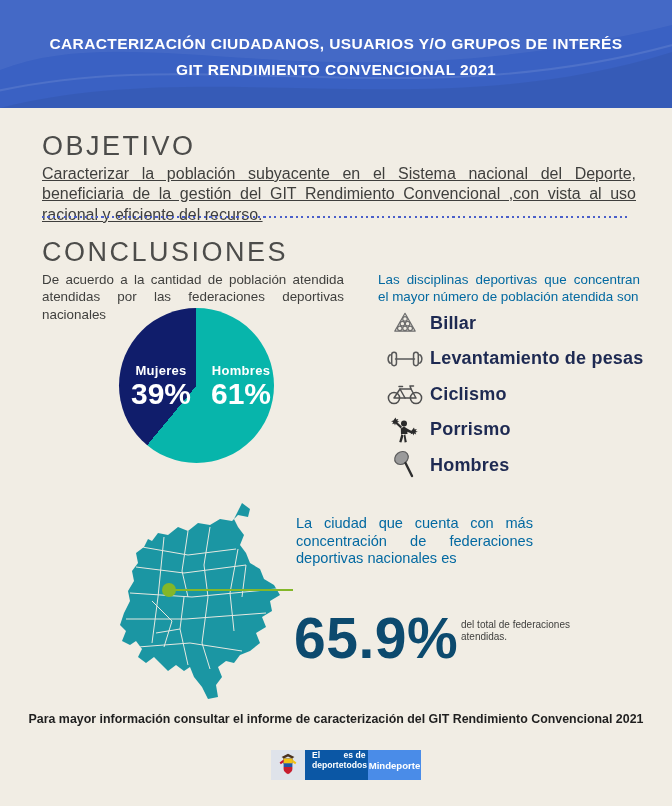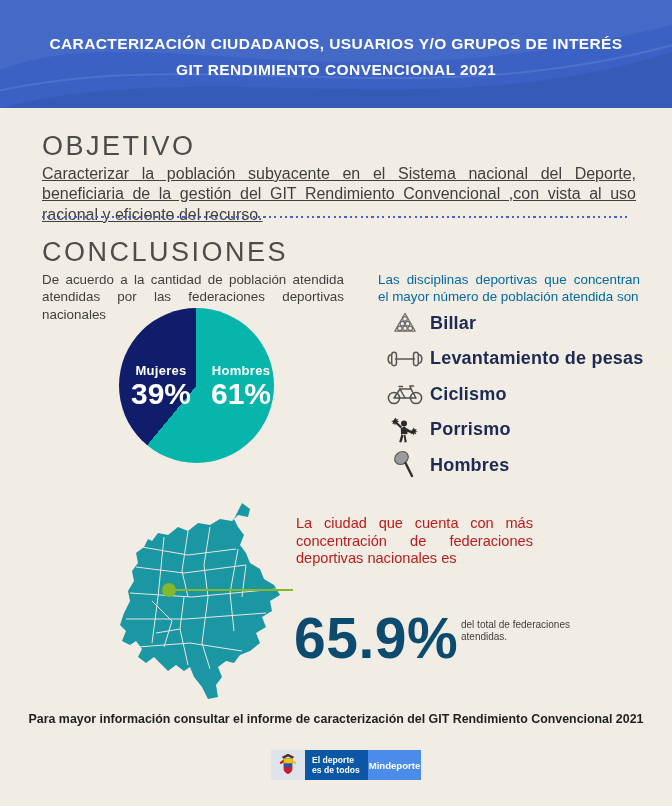--- a/index.html
+++ b/index.html
@@ -34,31 +34,31 @@
   
   .sports{position:absolute;left:386px;top:309px;display:flex;flex-direction:column;}
   .sport-row{display:flex;align-items:center;height:28px;margin-bottom:7.5px;}
   .sport-icon{width:38px;display:flex;justify-content:center;align-items:center;flex:0 0 38px;}
   .sport-label{color:#1e2a52;font-weight:bold;font-size:18px;letter-spacing:.2px;margin-left:6px;}
 
   
   .map-svg{position:absolute;left:92px;top:501px;}
   .city-dot{position:absolute;left:162px;top:583px;width:14px;height:14px;border-radius:50%;background:#84b729;}
   .city-line{position:absolute;left:169px;top:589px;width:124px;height:2px;background:#84b729;}
-  .bogota-intro{position:absolute;left:296px;top:515px;width:237px;color:#b91c1c;font-size:14.6px;line-height:1.2;text-align:justify;}
+  .bogota-intro{position:absolute;left:296px;top:515px;width:237px;color:#0369a1;font-size:14.6px;line-height:1.2;text-align:justify;}
   .bogota-city{position:absolute;left:294px;top:565px;color:#45a347;font-size:46px;font-weight:bold;line-height:1;letter-spacing:.5px;}
   .bogota-pct{position:absolute;left:294px;top:610px;color:#0c4a6e;font-size:57px;font-weight:bold;line-height:1;letter-spacing:.5px;}
   .bogota-suffix{position:absolute;left:461px;top:619px;width:125px;color:#3f3f3d;font-size:10px;line-height:1.2;}
 
   
   .footer-note{position:absolute;left:0;top:712px;width:672px;text-align:center;color:#1f1f1f;font-size:12.4px;font-weight:bold;}
   .logo-bar{position:absolute;left:271px;top:750px;height:30px;display:flex;}
   .logo-emblem{width:34px;background:#dfe3ea;display:flex;align-items:center;justify-content:center;}
   .logo-tagline{width:63px;background:#0b57a5;color:#fff;font-size:8.6px;font-weight:bold;line-height:1.2;
-    display:flex;flex-direction:column;justify-content:center;padding-left:7px;box-sizing:border-box;}
+    display:flex;flex-direction:row;justify-content:center;padding-left:7px;box-sizing:border-box;}
   .logo-brand{width:53px;background:#4a8ce8;color:#fff;font-size:9.6px;font-weight:bold;
     display:flex;align-items:center;justify-content:center;}
 </style>
 </head>
 <body>
 
 <div class="page">
 
   <div class="header">
     <svg width="672" height="108" viewBox="0 0 672 108">

